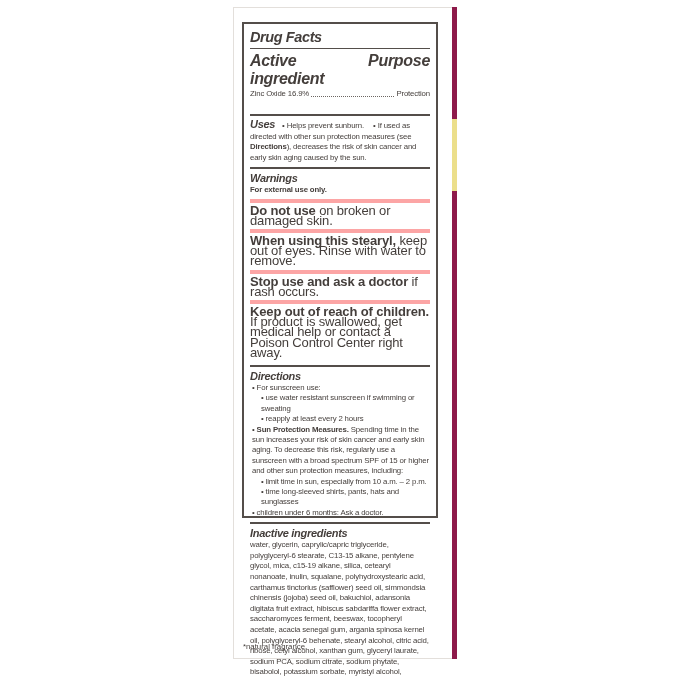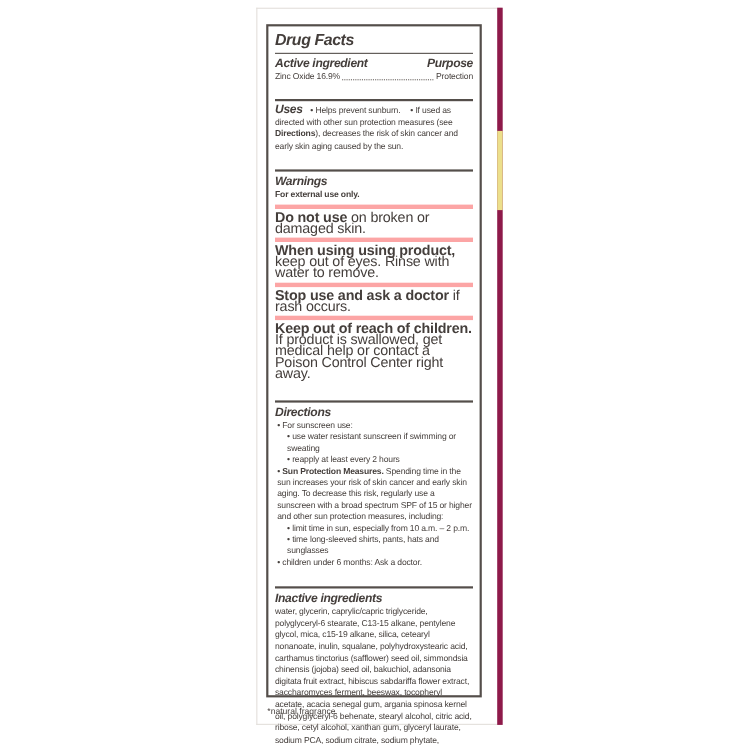--- a/index.html
+++ b/index.html
@@ -2,29 +2,29 @@
 <html><head>
 <meta charset="utf-8">
 <style>
   html,body{margin:0;padding:0;background:#ffffff;}
   .page{position:relative;width:679px;height:679px;background:#ffffff;overflow:hidden;
         font-family:"Liberation Sans",sans-serif;color:#443e3b;}
   .card{position:absolute;left:233px;top:7px;width:223px;height:652px;background:#fff;
         border:1px solid #e3dfdb;border-right:none;box-sizing:border-box;}
   .stripe{position:absolute;right:-1px;top:-1px;width:5px;height:652px;background:#8e1a4a;}
   .stripe-yellow{position:absolute;left:0;top:112px;width:100%;height:72px;background:#ecdf8b;}
-  .dfbox{position:absolute;left:8px;top:14px;width:196px;height:612px;box-sizing:border-box;
+  .dfbox{position:absolute;left:8px;top:14px;width:196px;height:496px;box-sizing:border-box;
          border:2px solid #544e4a;padding:4px 6px 0 6px;letter-spacing:-0.15px;}
   .df-title{font-size:14.5px;font-weight:bold;font-style:italic;margin:1px 0 3px 0;letter-spacing:-0.4px;}
   .rule-thin{border-top:1px solid #544e4a;margin:0 0 3px 0;}
-  .sec{border-top:2px solid #544e4a;padding:3px 0 16px 0;}
+  .sec{border-top:2px solid #544e4a;padding:3px 0 4px 0;}
   .sec-h{font-size:11px;font-weight:bold;font-style:italic;letter-spacing:-0.3px;margin:0 0 1px 0;}
   .body-t{font-size:7.8px;line-height:10.6px;}
   .b{font-weight:bold;}
-  .active-heads{display:flex;justify-content:space-between;font-size:11px;font-weight:bold;
+  .active-heads{display:flex;justify-content:space-between;font-size:16px;font-weight:bold;
                 font-style:italic;letter-spacing:-0.3px;margin-bottom:1px;}
   .leader-row{display:flex;align-items:flex-end;font-size:7.8px;line-height:10px;padding-bottom:15px;}
   .leader-dots{flex:1;border-bottom:1.5px dotted #6b6561;margin:0 2px 2px 2px;}
   .inline-h{font-size:11px;font-weight:bold;font-style:italic;letter-spacing:-0.3px;margin-right:7px;}
   .gap2{padding-left:9px;}
   .wext{font-size:7.8px;line-height:10.2px;font-weight:bold;padding-bottom:3px;}
   .wrow{border-top:4px solid #fca5a5;padding:3px 0;font-size:13px;line-height:10.2px;}
   .lvl1{padding-left:2px;font-size:7.8px;line-height:10.4px;}
   .lvl2{padding-left:11px;font-size:7.8px;line-height:10.4px;}
   .q-row{display:flex;align-items:baseline;padding:4px 0 5px 0;}
@@ -63,21 +63,21 @@
         <span class="inline-h">Uses</span><span>• Helps prevent sunburn.</span><span class="gap2"><span>• If used as directed with other sun protection measures (see </span><span class="b">Directions</span><span>), decreases the risk of skin cancer and early skin aging caused by the sun.</span></span>
       </div>
 
       <div class="sec">
         <div class="sec-h">Warnings</div>
         <div class="wext">For external use only.</div>
         <div class="wrow">
           <span class="b">Do not use</span><span> on broken or damaged skin.</span>
         </div>
         <div class="wrow">
-          <span class="b">When using using product,</span><span> keep out of eyes. Rinse with water to remove.</span>
+          <span class="b">When using this stearyl,</span><span> keep out of eyes. Rinse with water to remove.</span>
         </div>
         <div class="wrow">
           <span class="b">Stop use and ask a doctor</span><span> if rash occurs.</span>
         </div>
         <div class="wrow">
           <span class="b">Keep out of reach of children.</span><span> If product is swallowed, get medical help or contact a Poison Control Center right away.</span>
         </div>
       </div>
 
       <div class="sec">

